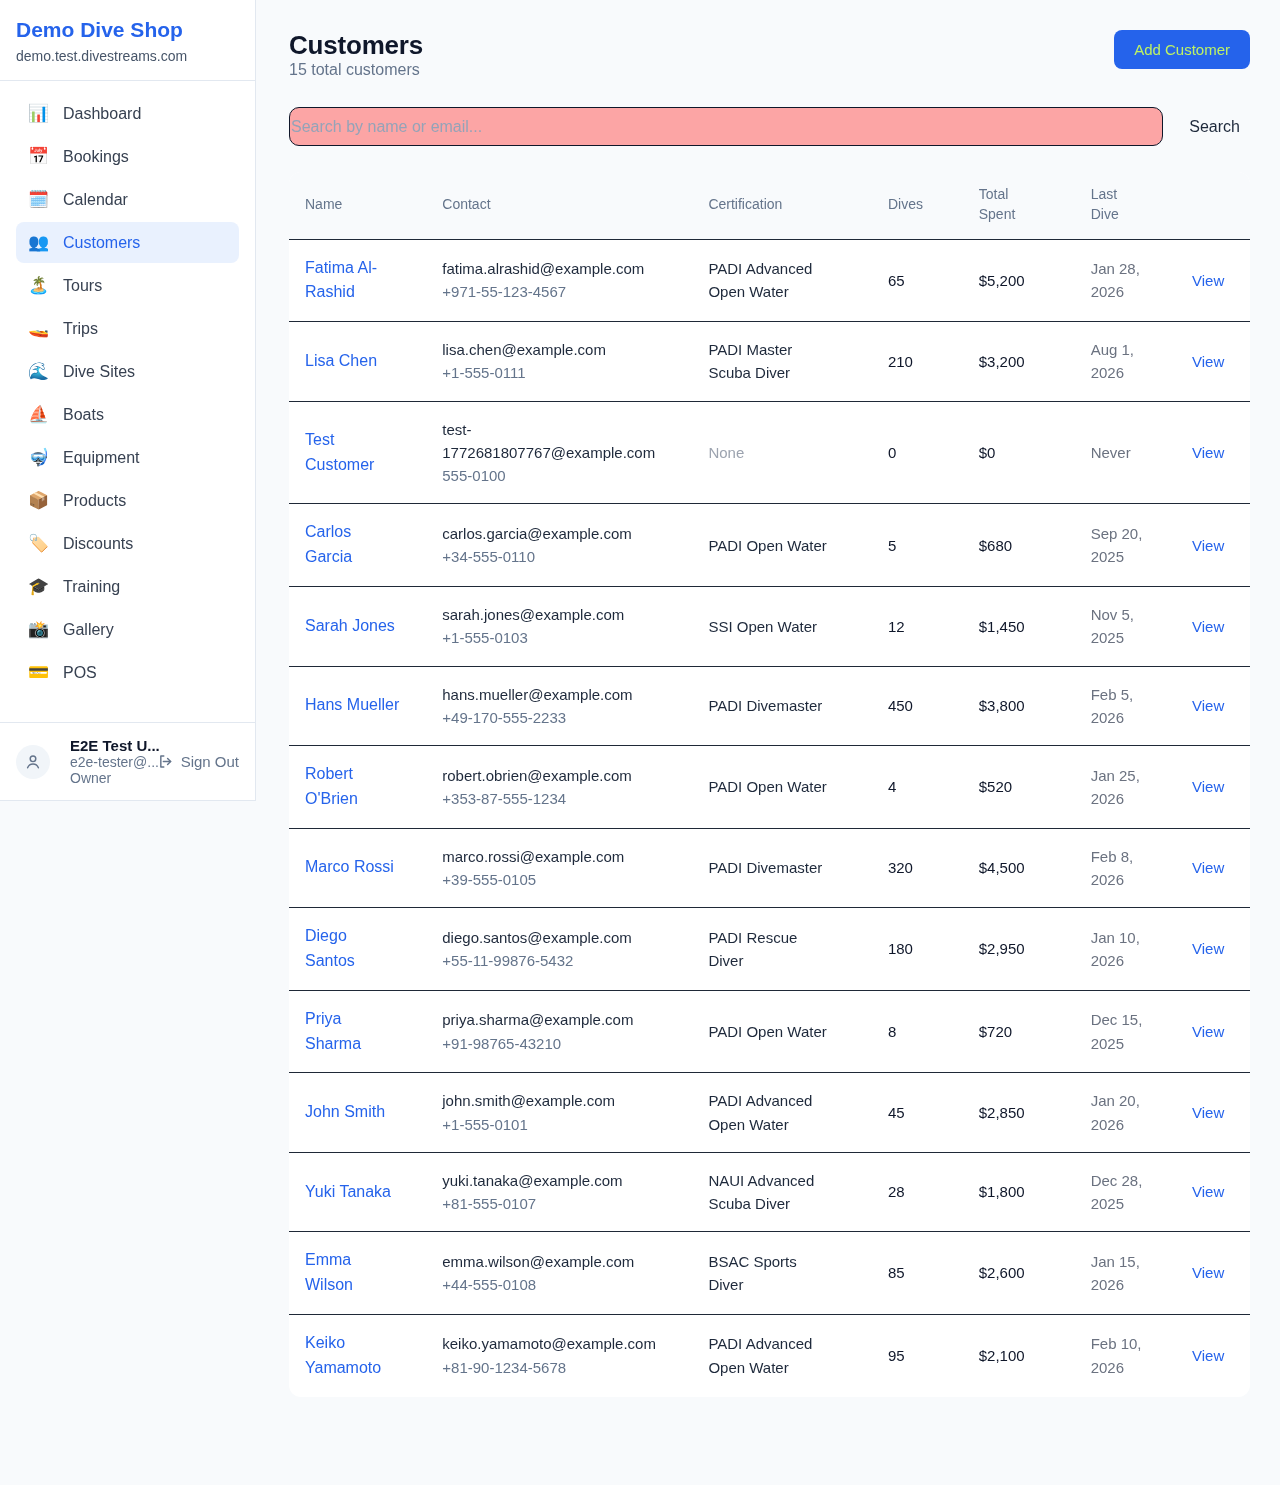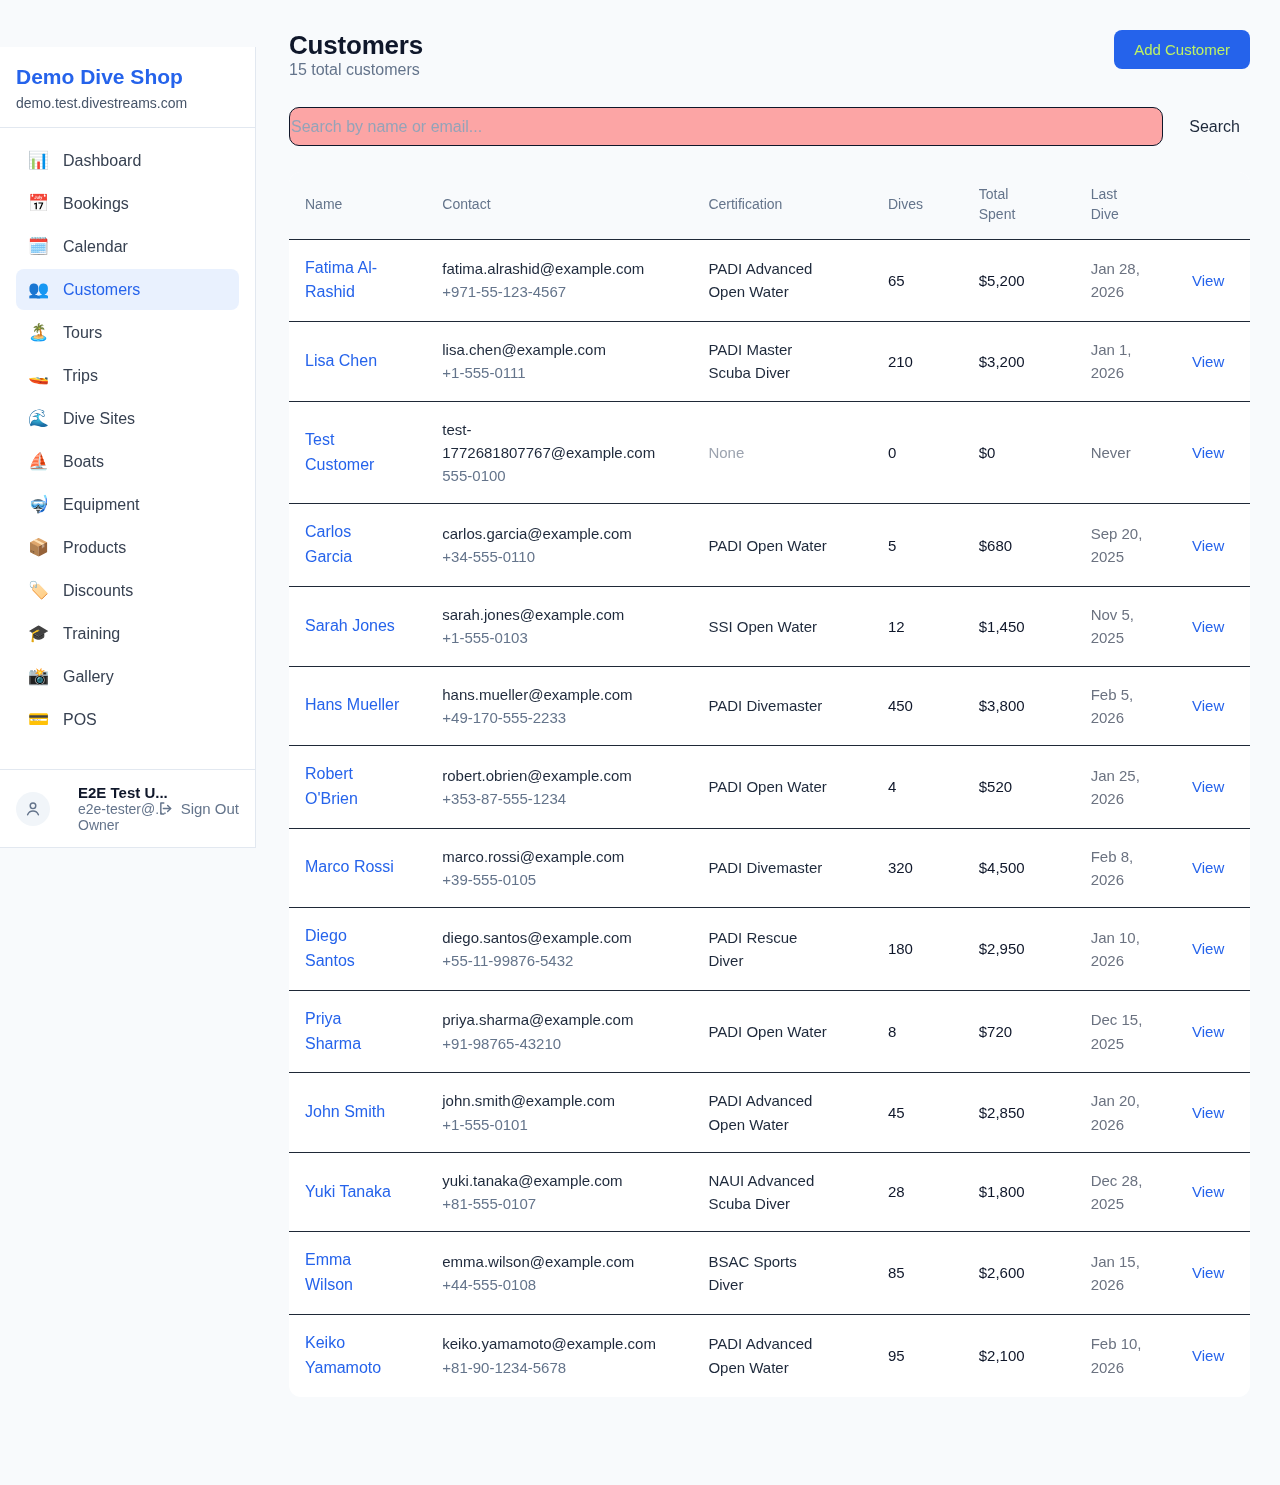--- a/index.html
+++ b/index.html
@@ -11,38 +11,38 @@
     position: relative;
   }
 
   
   .sidebar {
     position: absolute; left: 0; top: 0;
     width: 256px; height: 801px;
     background: #ffffff;
     border-right: 1px solid #e2e8f0;
     border-bottom: 1px solid #e2e8f0;
-    display: flex; flex-direction: column; margin-top: 47px;
+    display: flex; flex-direction: column;
   }
   .brand { padding: 18px 16px 16px 16px; border-bottom: 1px solid #e2e8f0; }
   .brand-name { color: #2563eb; font-size: 21px; font-weight: 700; }
   .brand-domain { margin-top: 6px; font-size: 14px; color: #475569; }
   .nav { padding: 12px 16px; flex: 1 1 auto; }
   .nav-item {
     display: flex; align-items: center; gap: 13px;
     padding: 10px 12px; margin-bottom: 2px;
     border-radius: 8px; cursor: pointer;
     font-size: 16px; color: #374151;
   }
   .nav-item.active { background: #e9f1fe; color: #2563eb; }
   .nav-icon { width: 22px; font-size: 17px; text-align: center; flex: 0 0 auto; }
   .user-footer {
     border-top: 1px solid #e2e8f0;
     padding: 14px 16px;
-    display: flex; align-items: center; gap: 28px;
+    display: flex; align-items: center; gap: 20px;
   }
   .avatar {
     width: 34px; height: 34px; border-radius: 50%;
     background: #f1f5f9; flex: 0 0 auto;
     display: flex; align-items: center; justify-content: center;
   }
   .user-info { flex: 1 1 auto; min-width: 0; }
   .user-name { font-size: 15px; font-weight: 700; color: #0f172a; white-space: nowrap; }
   .user-email, .user-role { font-size: 14px; color: #64748b; white-space: nowrap; }
   .signout {
@@ -248,21 +248,21 @@
     </tr>
           <tr>
       <td class="cell-name"><a class="name-link">Lisa Chen</a></td>
       <td class="cell-contact">
         <div class="contact-email">lisa.chen@example.com</div>
         <div class="contact-phone">+1-555-0111</div>
       </td>
       <td class="cell-cert"><span class="cert-text">PADI Master Scuba Diver</span></td>
       <td class="cell-dives">210</td>
       <td class="cell-total">$3,200</td>
-      <td class="cell-lastdive"><span class="date-text">Jan 1, 2026</span></td>
+      <td class="cell-lastdive"><span class="date-text">Aug 1, 2026</span></td>
       <td class="cell-view"><a class="view-link">View</a></td>
     </tr>
           <tr>
       <td class="cell-name"><a class="name-link">Test Customer</a></td>
       <td class="cell-contact">
         <div class="contact-email">test-1772681807767@example.com</div>
         <div class="contact-phone">555-0100</div>
       </td>
       <td class="cell-cert"><span class="cert-text muted">None</span></td>
       <td class="cell-dives">0</td>

